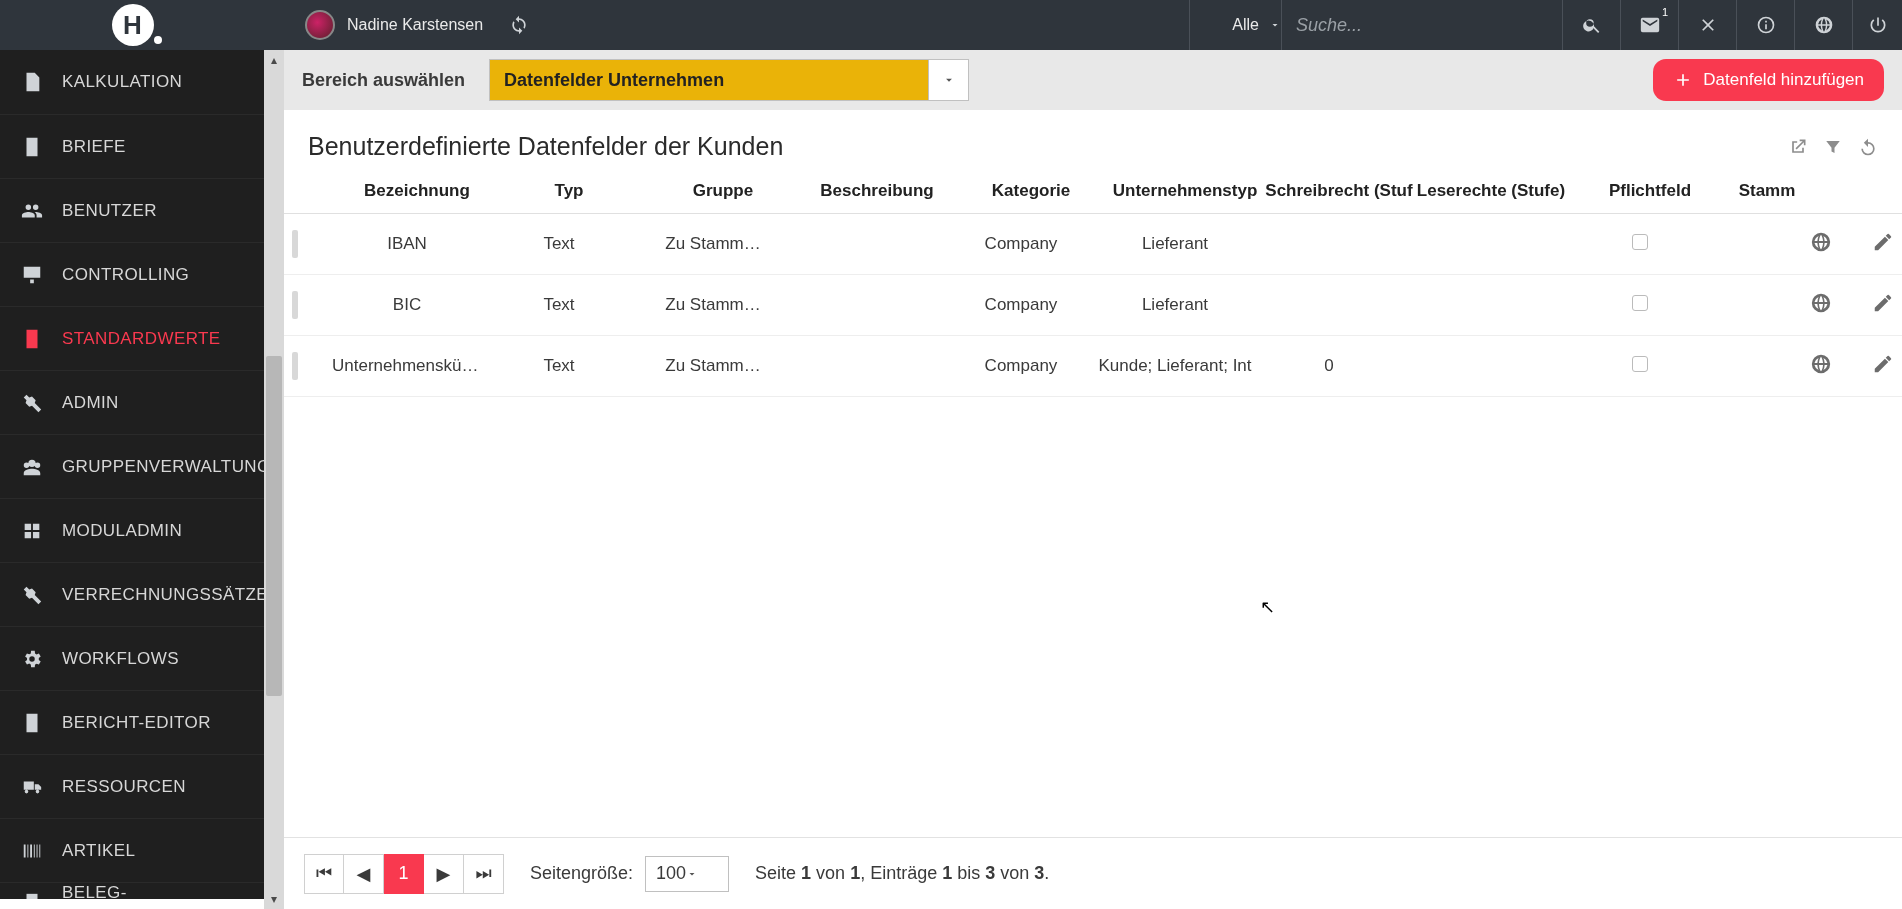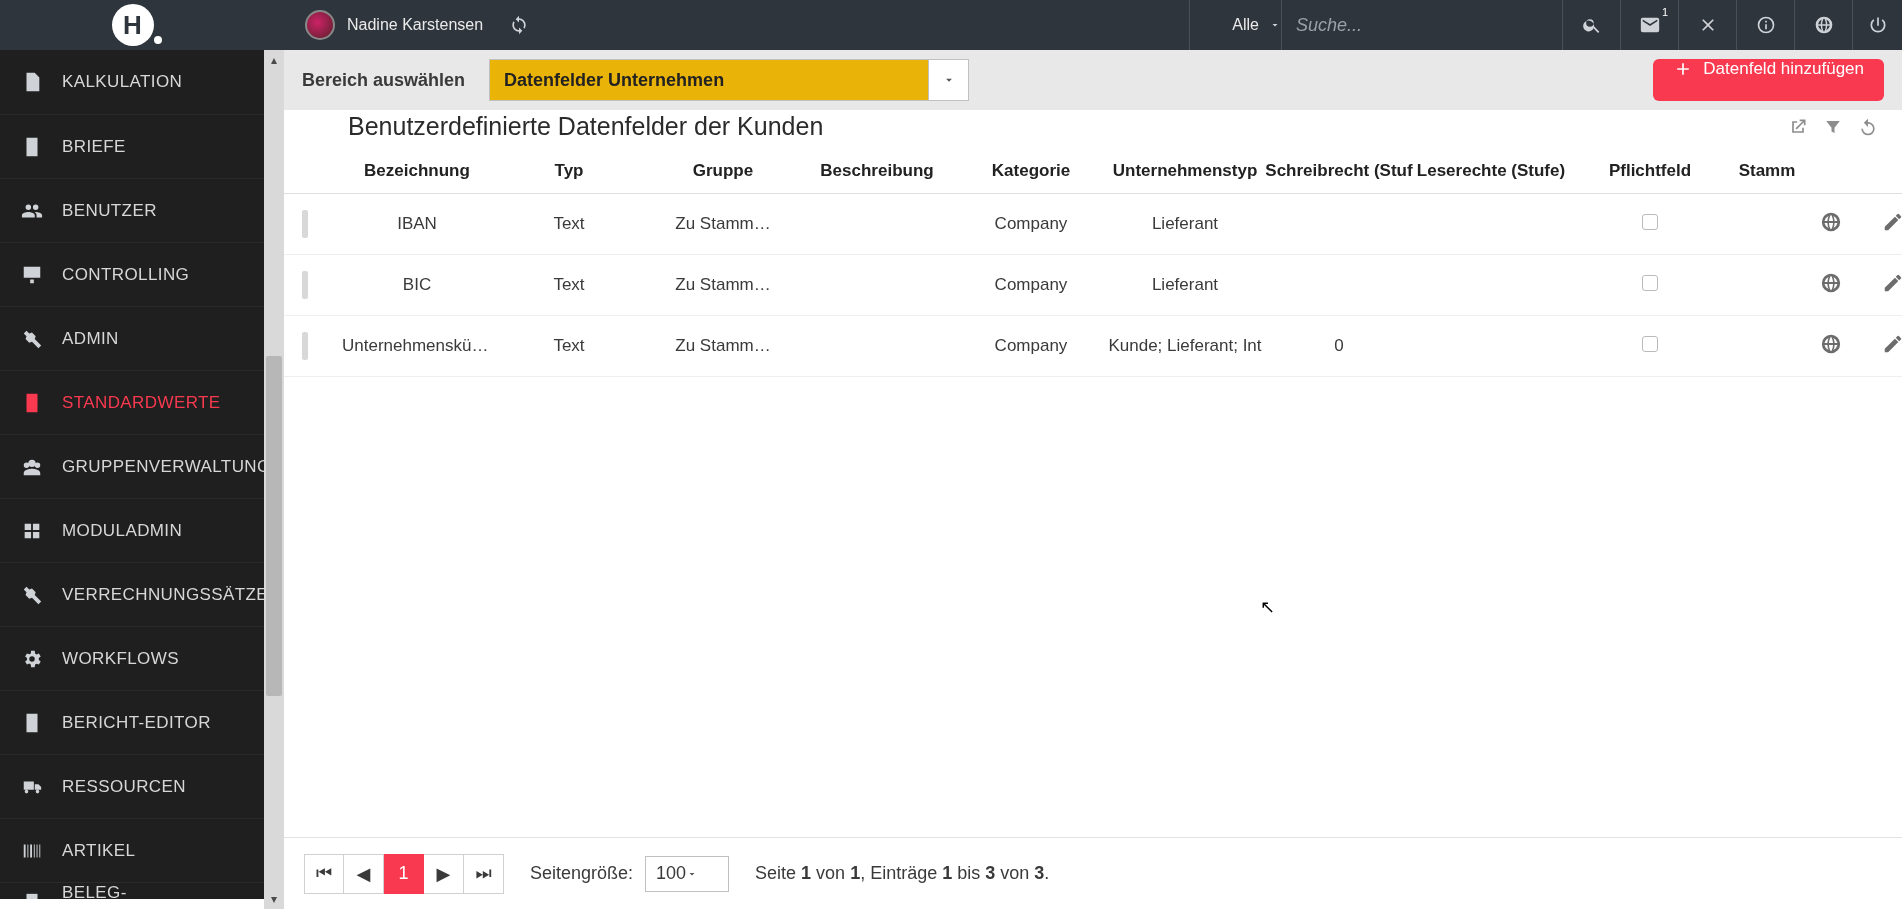--- a/index.html
+++ b/index.html
@@ -42,31 +42,31 @@
 
 
 .main { position: absolute; top: 50px; left: 284px; right: 0; bottom: 0; background: #fff; }
 
 .subheader { height: 60px; background: #e8e8e8; display: flex; align-items: center; padding: 0 18px; gap: 24px; }
 .sub-label { font-size: 18px; color: #3a3a3a; font-weight: 600;}
 .dd { display:flex; align-items:center; }
 .dd-box { width: 440px; height: 42px; background: #eab308; border: 1px solid #c0c0c0; display: flex; align-items: center; padding: 0 14px; font-size: 18px; font-weight: 600; color:#222;}
 .dd-btn { width: 40px; height: 42px; background: #fff; border: 1px solid #c0c0c0; border-left: 0; display:flex; align-items:center; justify-content:center; cursor:pointer; }
 
-.add-btn { margin-left: auto; height: 42px; background: #f9394f; color: #fff; display: flex; gap: 10px; padding: 0 20px; border-radius: 6px; font-size: 17px; cursor: pointer; }
+.add-btn { margin-left: auto; height: 42px; background: #f9394f; color: #fff; display: flex; align-items: center; gap: 10px; padding: 0 20px; border-radius: 13px; font-size: 17px; cursor: pointer; }
 .add-btn svg{ fill:#fff;}
 
-.page-title { padding: 2px 24px 8px; font-size: 25px; color: #2b2b2b; font-weight: 500; display:flex; align-items:center;margin-left:40px;}
+.page-title { padding: 22px 24px 8px; font-size: 25px; color: #2b2b2b; font-weight: 500; display:flex; align-items:center;}
 .page-title .tools { margin-left:auto; display:flex; gap:16px; }
 .page-title .tools svg{ fill:#8d8d8d; cursor:pointer;}
 
 
 .grid { width: 100%; text-align: center; }
 .grid-head { display: grid; grid-template-columns: 40px 150px 154px 154px 154px 154px 154px 154px 150px 168px 66px 62px 62px 62px; padding: 12px 18px; font-weight: 700; font-size: 17px; color:#222; border-bottom: 1px solid #e0e0e0;}
-.grid-row { display: grid; grid-template-columns: 40px 150px 154px 154px 154px 154px 154px 154px 150px 168px 66px 62px 62px 62px; align-items:center; padding: 16px 18px; font-size: 17px; color:#3a3a3a; border-bottom: 1px solid #eee;}
+.grid-row { display: grid; grid-template-columns: 40px 150px 154px 154px 154px 154px 154px 154px 150px 168px 66px 62px 62px 62px; align-items:center; padding: 16px 8px; font-size: 17px; color:#3a3a3a; border-bottom: 1px solid #eee;}
 .grid-row .handle { width: 6px; height: 28px; background: #d8d8d8; border-radius: 2px; }
 .cb { width:16px; height:16px; border:1px solid #bbb; border-radius:3px; display:inline-block;}
 .row-icon svg{ fill:#6c6c6c; cursor:pointer;}
 .ellip{ white-space:nowrap; overflow:hidden; text-overflow:ellipsis; }
 
 
 .pager { position:absolute; left:0; right:0; bottom:0; height:72px; border-top:1px solid #e2e2e2; display:flex; align-items:center; padding:0 20px; gap:26px; font-size:18px; color:#3a3a3a;}
 .pg-btn{ width:40px; height:40px; border:1px solid #d0d0d0; display:flex; align-items:center; justify-content:center; cursor:pointer; background:#fff;}
 .pg-btn + .pg-btn{ border-left:0;}
 .pg-btn.current{ background:#f9394f; color:#fff; border-color:#f9394f;}
@@ -155,31 +155,31 @@
         <path d="M16 11a3 3 0 1 0-3-3 3 3 0 0 0 3 3zm-8 0a3 3 0 1 0-3-3 3 3 0 0 0 3 3zm0 2c-2.3 0-7 1.2-7 3.5V19h14v-2.5C15 14.2 10.3 13 8 13zm8 0c-.3 0-.6 0-1 .1 1.2.9 2 2 2 3.4V19h6v-2.5c0-2.3-4.7-3.5-7-3.5z"></path>
       </svg>
       <span>BENUTZER</span>
     </div>
   <div class="nav-item">
       <svg width="22" height="22" viewBox="0 0 24 24">
         <path d="M3 3h18v12H3zM10 17h4v4h-4z"></path>
       </svg>
       <span>CONTROLLING</span>
     </div>
+  <div class="nav-item active">
+      <svg width="22" height="22" viewBox="0 0 24 24">
+        <path d="M6 2h12v20H6zM8 6h8v2H8zm0 4h8v2H8zm0 4h5v2H8z"></path>
+      </svg>
+      <span>STANDARDWERTE</span>
+    </div>
   <div class="nav-item">
       <svg width="22" height="22" viewBox="0 0 24 24">
         <path d="m22 19-7-7 1-3-4-4-3 1-3-3-3 3 3 3-1 3 4 4 3-1 7 7z"></path>
       </svg>
       <span>ADMIN</span>
-    </div>
-  <div class="nav-item active">
-      <svg width="22" height="22" viewBox="0 0 24 24">
-        <path d="M6 2h12v20H6zM8 6h8v2H8zm0 4h8v2H8zm0 4h5v2H8z"></path>
-      </svg>
-      <span>STANDARDWERTE</span>
     </div>
   <div class="nav-item">
       <svg width="22" height="22" viewBox="0 0 24 24">
         <path d="M12 12a4 4 0 1 0-4-4 4 4 0 0 0 4 4zm6 1a3 3 0 1 0-3-3 3 3 0 0 0 3 3zM6 13a3 3 0 1 0-3-3 3 3 0 0 0 3 3zm6 1c-3 0-9 1.5-9 4.5V21h18v-2.5c0-3-6-4.5-9-4.5z"></path>
       </svg>
       <span>GRUPPENVERWALTUNG</span>
     </div>
   <div class="nav-item">
       <svg width="22" height="22" viewBox="0 0 24 24">
         <path d="M4 4h7v7H4zm9 0h7v7h-7zM4 13h7v7H4zm9 0h7v7h-7z"></path>

